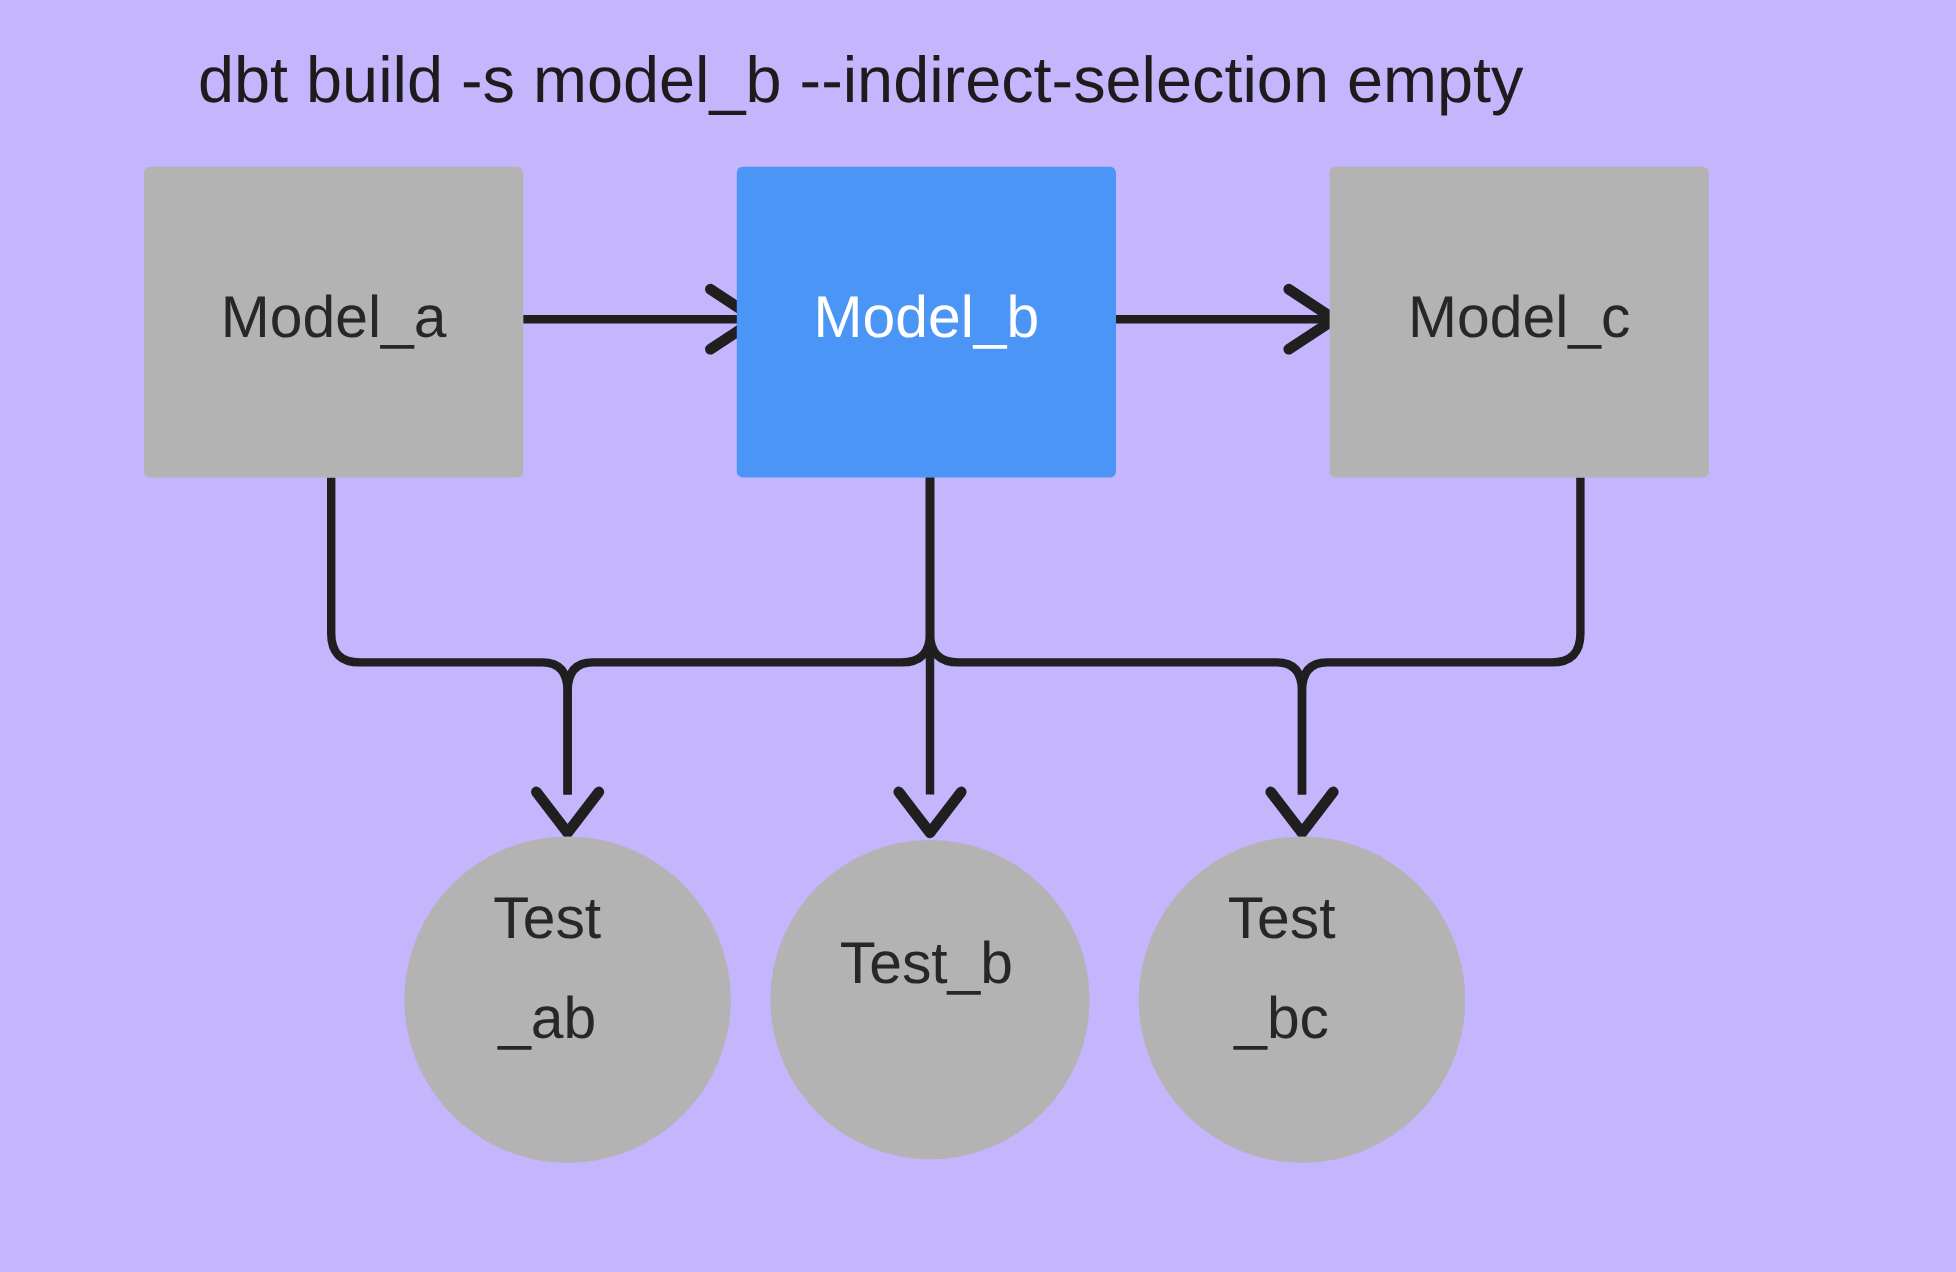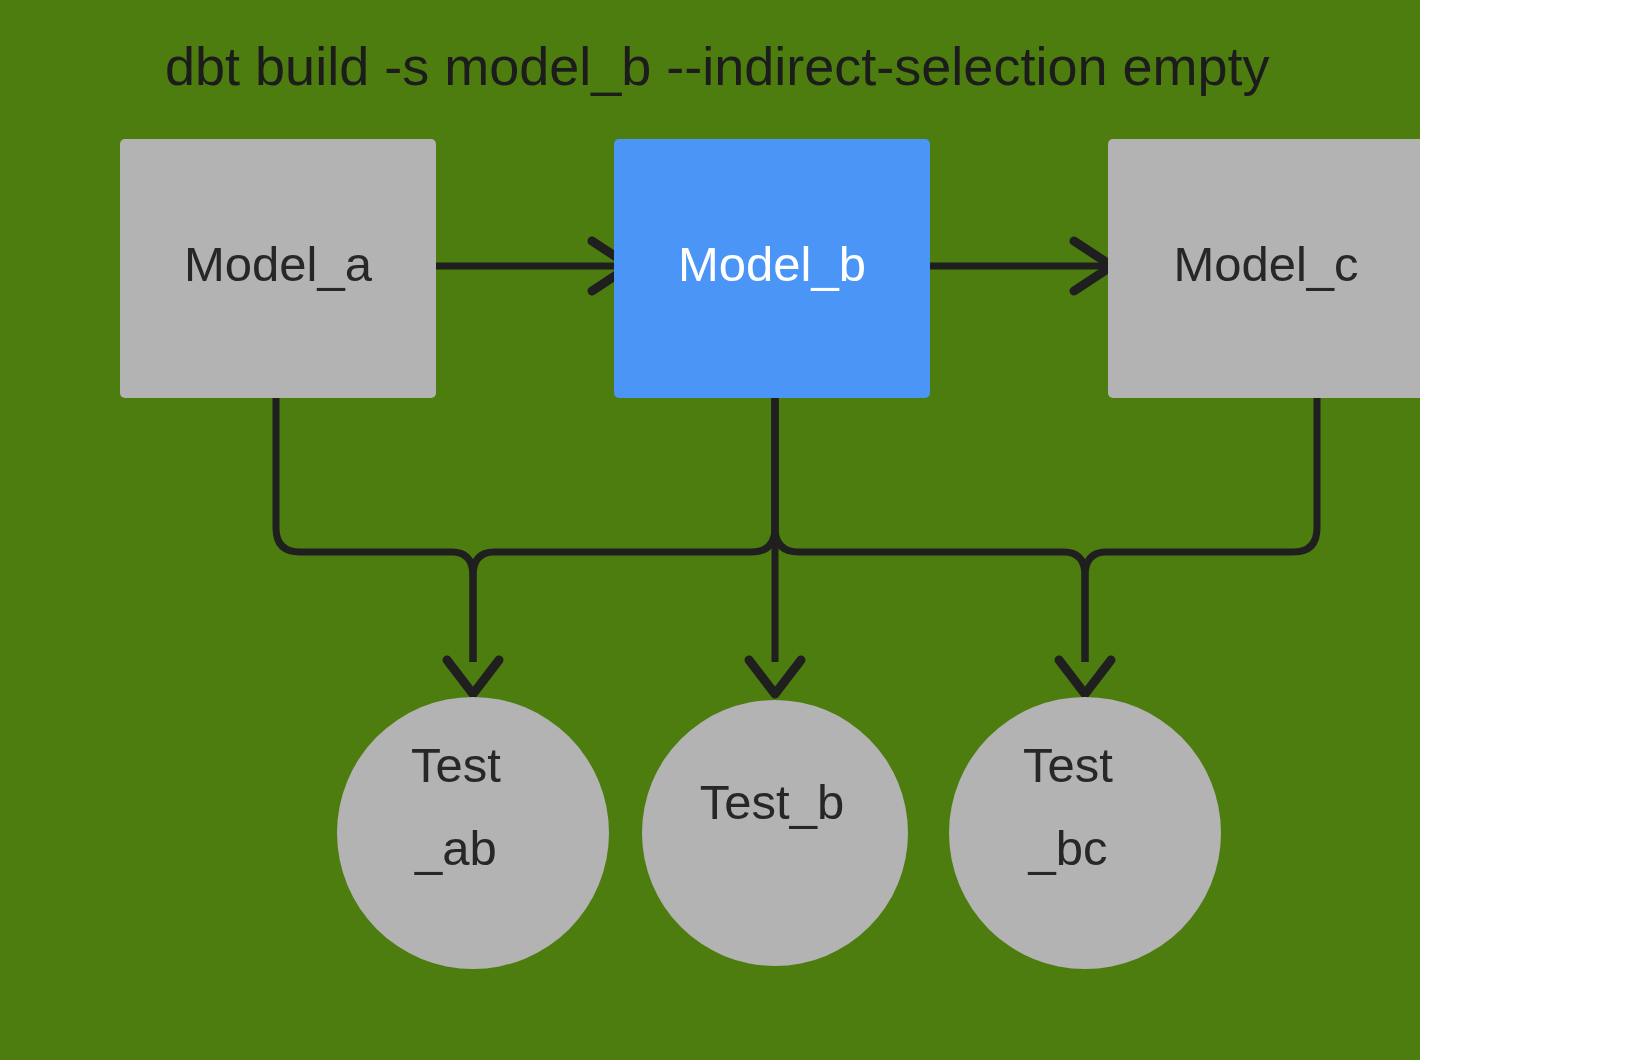--- a/index.html
+++ b/index.html
@@ -5,23 +5,23 @@
   html, body {
     margin: 0;
     padding: 0;
     background: #ffffff;
   }
   body {
     font-family: "Liberation Sans", sans-serif;
   }
   #canvas {
     position: relative;
-    width: 1420px;
+    width: 1630px;
     height: 1060px;
-    background: #4d7c0f;
+    background: #c4b5fd;
     overflow: hidden;
   }
   #diagram-svg {
     position: absolute;
     left: 0;
     top: 0;
     width: 1630px;
     height: 1060px;
   }
   .title-text {

